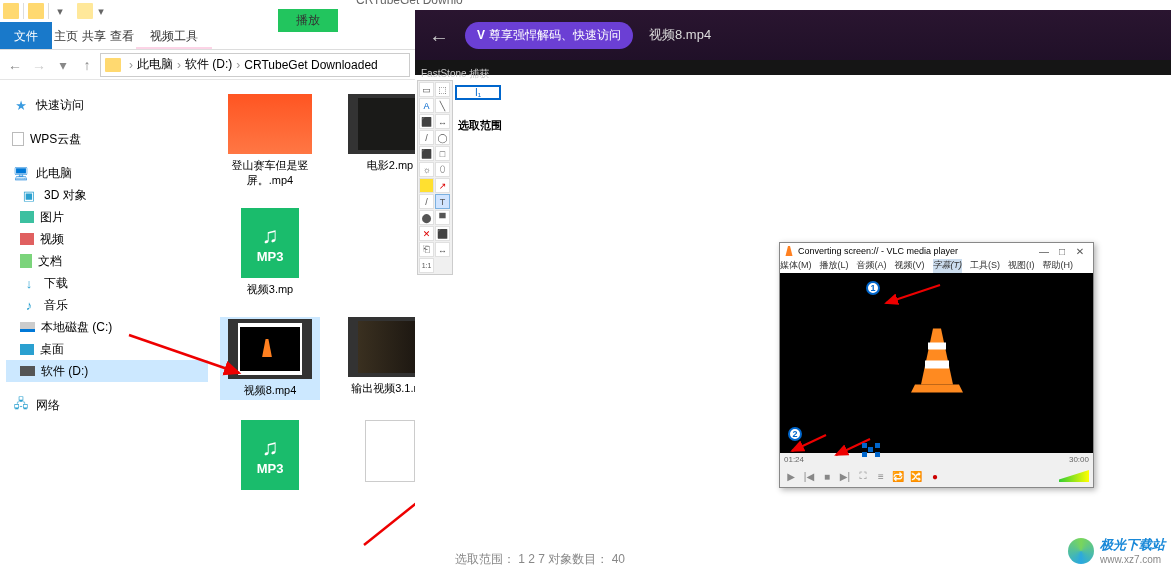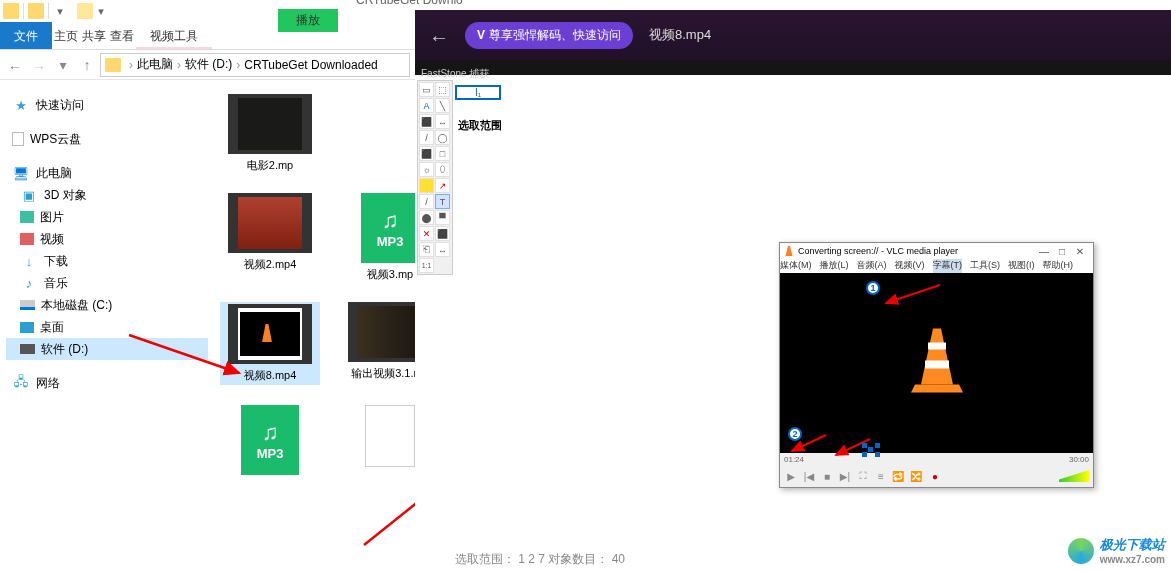--- a/index.html
+++ b/index.html
@@ -83,34 +83,34 @@
 .fs-toolbar .tool.yellow { background: #ffe030; }
 .fs-text-label { position: absolute; left: 43px; top: 58px; font-size: 11px; font-weight: bold; }
 .fs-text-cursor { position: absolute; left: 40px; top: 25px; font-size: 10px; border: 2px solid #06c; padding: 0 18px; color: #06c; }
 
 .vlc-window { position: absolute; left: 364px; top: 182px; width: 315px; background: #fff; border: 1px solid #888; box-shadow: 2px 2px 6px rgba(0,0,0,0.3); }
 .vlc-title { height: 16px; background: #fff; display: flex; align-items: center; padding: 0 4px; font-size: 9px; }
 .vlc-title .cone-tiny { width: 10px; height: 10px; background: #ff8020; margin-right: 4px; clip-path: polygon(40% 0, 60% 0, 85% 100%, 15% 100%); }
 .vlc-title .spacer { flex: 1; }
 .vlc-title .winbtn { width: 18px; text-align: center; color: #555; cursor: pointer; font-size: 10px; }
 .vlc-menu { height: 14px; font-size: 9px; padding: 0 0; color: #333; display: flex; gap: 8px; }
-.vlc-menu span.hl { background: #cde; }
+.vlc-menu span.hl { background: #cde; font-style: italic; }
 .vlc-video { height: 180px; background: #000; position: relative; }
 .vlc-video .cone { position: absolute; left: 50%; top: 50%; transform: translate(-50%, -55%); width: 56px; height: 70px; }
 .circ { position: absolute; width: 14px; height: 14px; border: 2px solid #06c; border-radius: 50%; background: #fff; color: #06c; font-size: 9px; font-weight: bold; display: flex; align-items: center; justify-content: center; }
 .vlc-seek { height: 12px; background: #f0f0f0; font-size: 8px; color: #666; display: flex; justify-content: space-between; padding: 0 4px; align-items: center; }
 .vlc-controls { height: 22px; background: #f0f0f0; display: flex; align-items: center; padding: 0 4px; gap: 4px; font-size: 10px; color: #888; }
 .vlc-controls .btn { width: 14px; text-align: center; cursor: pointer; }
 .vlc-controls .vol { margin-left: auto; width: 30px; height: 12px; background: linear-gradient(to right, #3c3, #ff0); clip-path: polygon(0 80%, 100% 0, 100% 100%, 0 100%); }
 .sel-handles { position: absolute; width: 18px; height: 14px; }
 .sel-handles .h { position: absolute; width: 5px; height: 5px; background: #06c; }
 
 .watermark { position: absolute; right: 6px; bottom: 6px; display: flex; align-items: center; gap: 6px; font-size: 13px; color: #1888d8; font-style: italic; }
 .watermark .logo { width: 26px; height: 26px; border-radius: 50%; background: conic-gradient(#7ad65a, #2aa8e0, #7ad65a); }
-.watermark .url { font-size: 10px; color: #888; font-style: normal; display: block; font-weight: bold; }
+.watermark .url { font-size: 10px; color: #888; font-style: normal; display: block; }
 
 .status-bar-text { position: absolute; bottom: 2px; left: 40px; font-size: 12px; color: #888; }
 </style>
 </head>
 <body>
 
 <div class="explorer-window">
 
   <div class="title-bar">
     <div class="qat">
@@ -180,20 +180,24 @@
           </div>
         <div class="item">
             <span class="ico pic"></span>
             <span>图片</span>
           </div>
         <div class="item">
             <span class="ico vid"></span>
             <span>视频</span>
           </div>
         <div class="item">
+            <span class="ico doc"></span>
+            <span>文档</span>
+          </div>
+        <div class="item">
             <span class="ico down">↓</span>
             <span>下载</span>
           </div>
         <div class="item">
             <span class="ico music">♪</span>
             <span>音乐</span>
           </div>
         <div class="item">
             <span class="ico drive"></span>
             <span>本地磁盘 (C:)</span>
@@ -210,28 +214,28 @@
       <div class="group">
         <div class="item root">
             <span class="ico net">🖧</span>
             <span>网络</span>
           </div>
       </div>
     </div>
 
     <div class="file-area">
       <div class="file-item">
+        <div class="thumb doc-thumb orange-doc"></div>
+        <div>登山赛车但是竖屏。.mp4</div>
+      </div>
+      <div class="file-item">
         <div class="thumb dark"></div>
         <div>电影2.mp</div>
       </div>
       <div style="width:100%;height:0"></div>
-      <div class="file-item">
-        <div class="thumb red-room"></div>
-        <div>视频2.mp4</div>
-      </div>
       <div class="file-item">
         <div class="thumb mp3">
             <span class="note">♫</span>
             <span>MP3</span>
           </div>
         <div>视频3.mp</div>
       </div>
       <div style="width:100%;height:0"></div>
       <div class="file-item selected">
         <div class="thumb screenshot-thumb">

